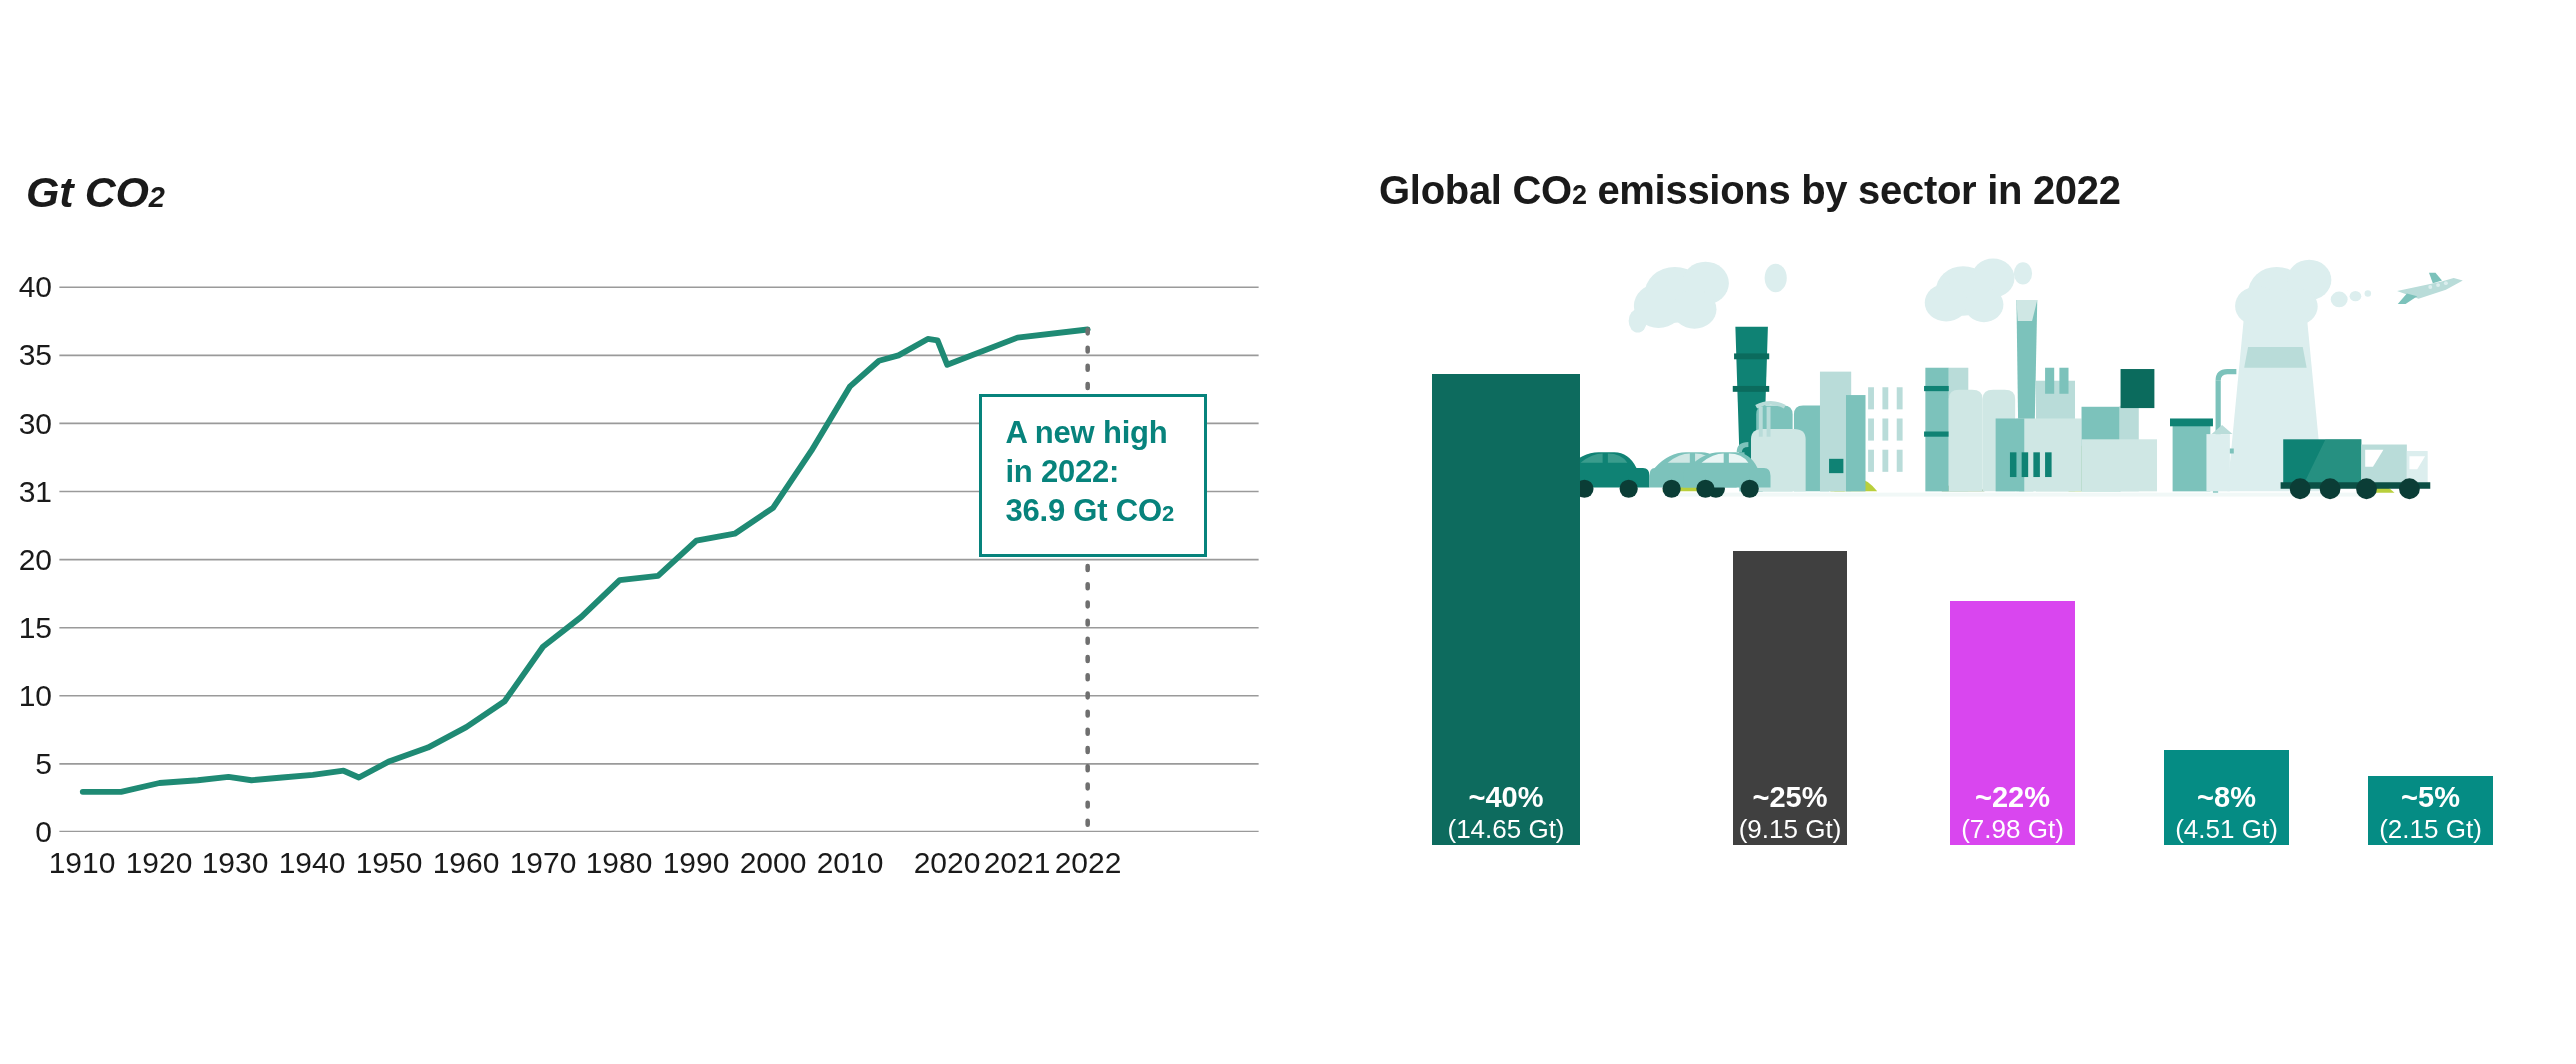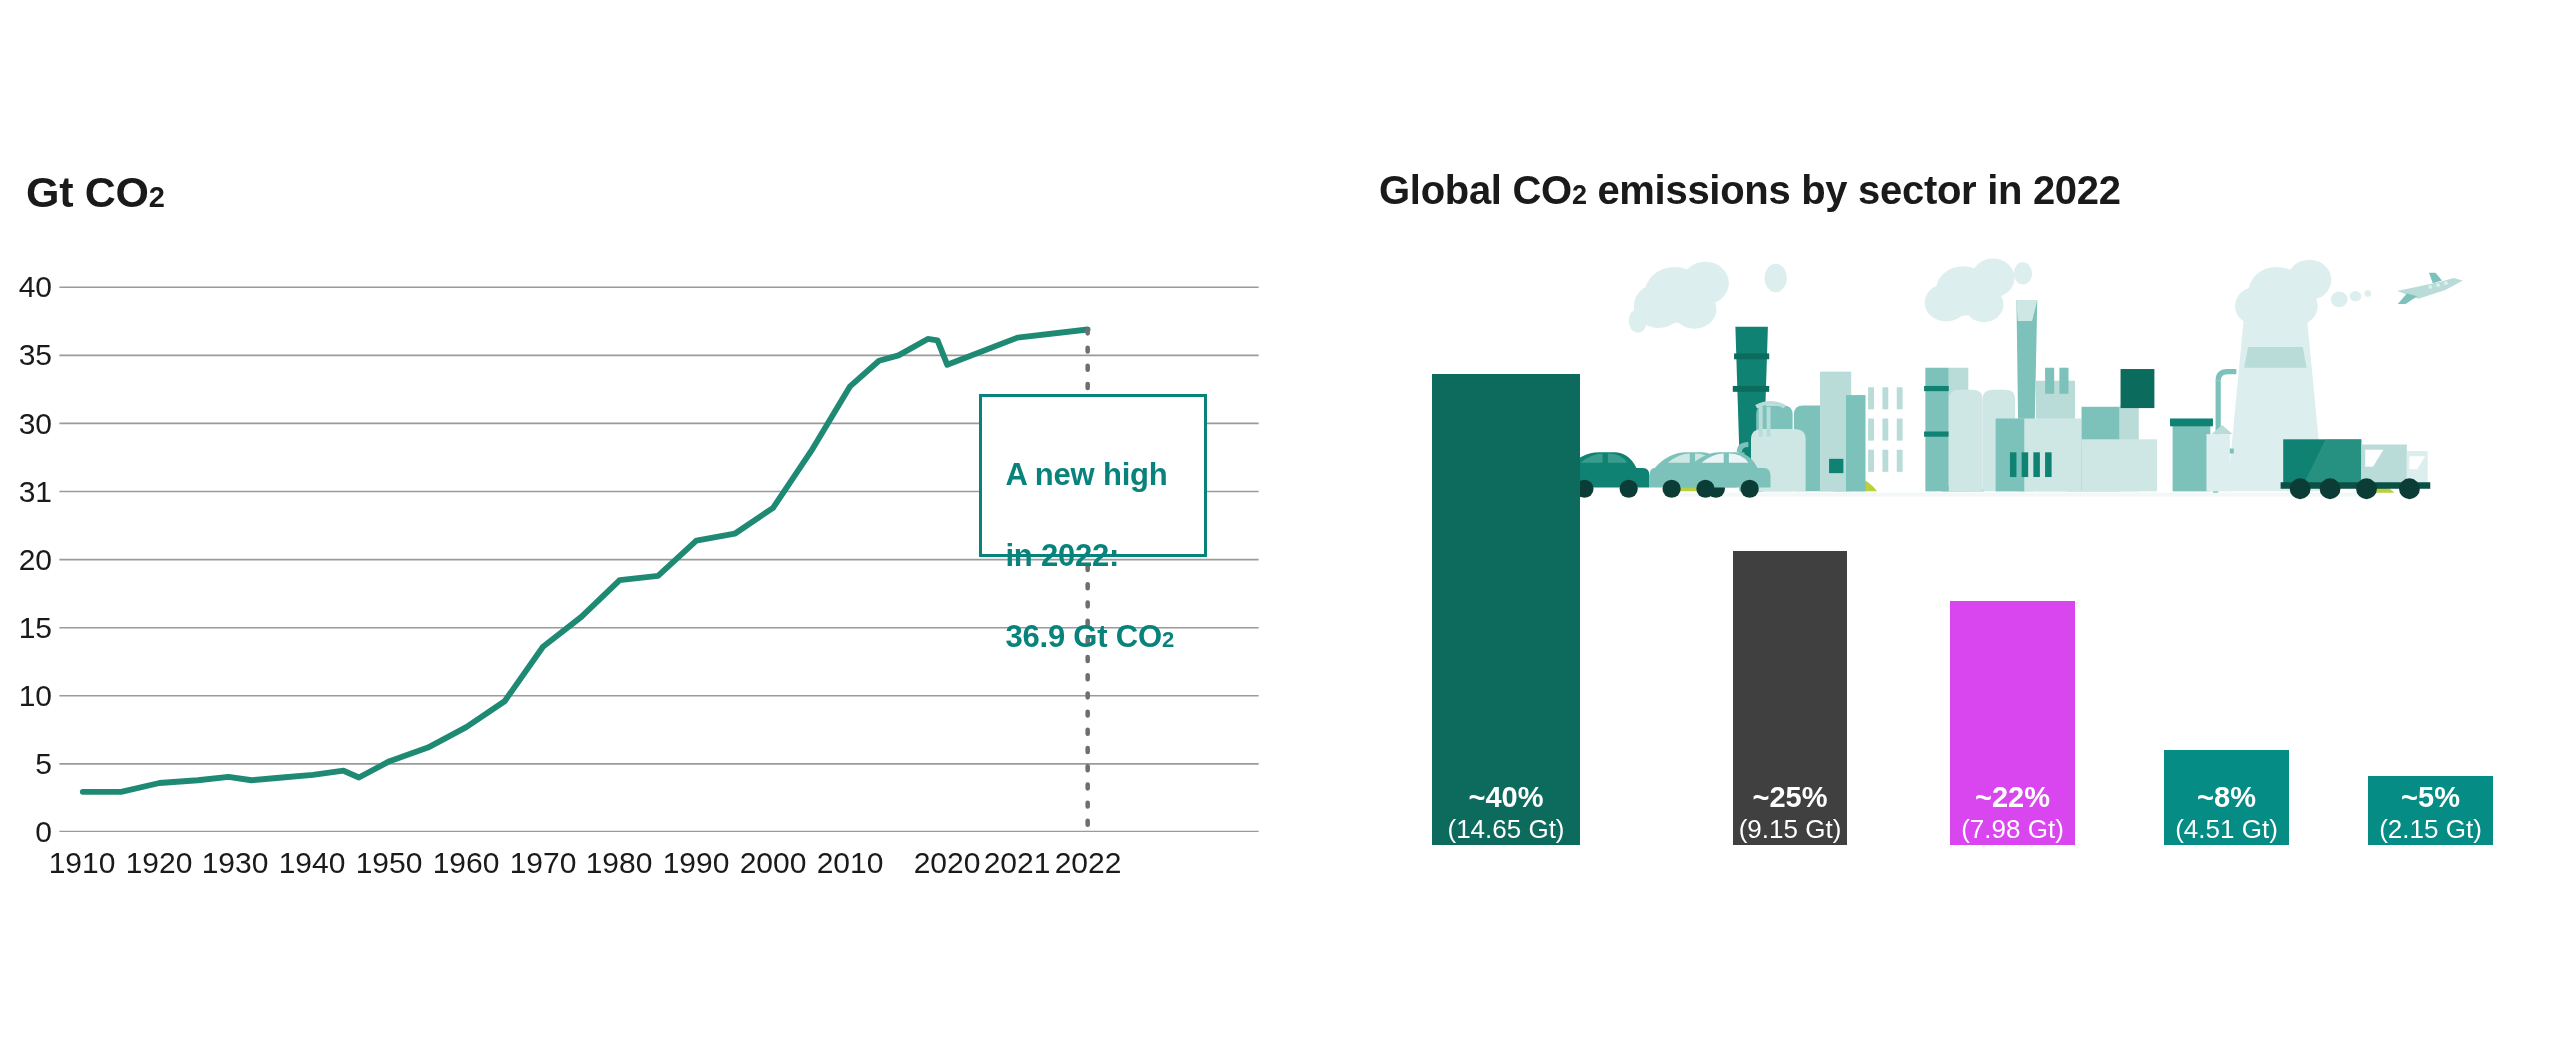--- a/index.html
+++ b/index.html
@@ -1,32 +1,32 @@
 <!DOCTYPE html>
 <html style="font-size:10.4px"><head>
 <meta charset="utf-8">
 <style>
   html,body{margin:0;padding:0;background:#ffffff;}
   body{width:2576px;height:1065px;font-family:"Liberation Sans",sans-serif;color:#1a1a1a;overflow:hidden;position:relative;}
   .page{position:absolute;inset:0;background:#fff;}
 
   
   .left-panel{position:absolute;left:0;top:0;width:1301px;height:1065px;}
-  .axis-title{position:absolute;left:26px;top:168px;font-size:43px;font-weight:700;letter-spacing:-0.3px;color:#1a1a1a;}
+  .axis-title{position:absolute;left:26px;top:168px;font-size:43px;font-weight:700;letter-spacing:-0.3px;color:#1a1a1a;font-style:italic;}
   .axis-title .sub{font-size:29px;vertical-align:baseline;}
 
   .plot{position:absolute;left:59px;top:260px;width:1200px;height:572px;}
   .ylabels{position:absolute;left:0;top:260px;width:52px;height:572px;}
   .ylabel{position:absolute;right:0;transform:translateY(-50%);font-size:30px;color:#1a1a1a;text-align:right;white-space:nowrap;}
 
   .xlabels{position:absolute;left:0;top:846px;width:1301px;height:59px;}
   .xlabel{position:absolute;transform:translateX(-50%);font-size:30px;color:#1a1a1a;white-space:nowrap;}
 
   .callout{position:absolute;left:979px;top:394px;width:228px;height:163px;border:3.9px solid #07837c;background:#ffffff;box-sizing:border-box;padding:17px 0 0 23.4px;}
-  .callout-line{font-size:31px;font-weight:700;color:#07837c;line-height:1.25;letter-spacing:-0.2px;margin-top:42px;}
+  .callout-line{font-size:31px;font-weight:700;color:#07837c;line-height:1.25;letter-spacing:-0.2px;}
   .callout-line .sub{font-size:22px;}
 
   
   .right-panel{position:absolute;left:1353px;top:0;width:1223px;height:1065px;}
   .panel-title{position:absolute;left:26px;top:168px;font-size:40px;font-weight:700;letter-spacing:-0.3px;color:#1a1a1a;white-space:nowrap;}
   .panel-title .sub{font-size:27px;}
 
   .illus{position:absolute;left:208px;top:244px;width:1002px;height:280px;}
 
   .bars{position:absolute;left:0;top:325px;width:1223px;height:520px;}

